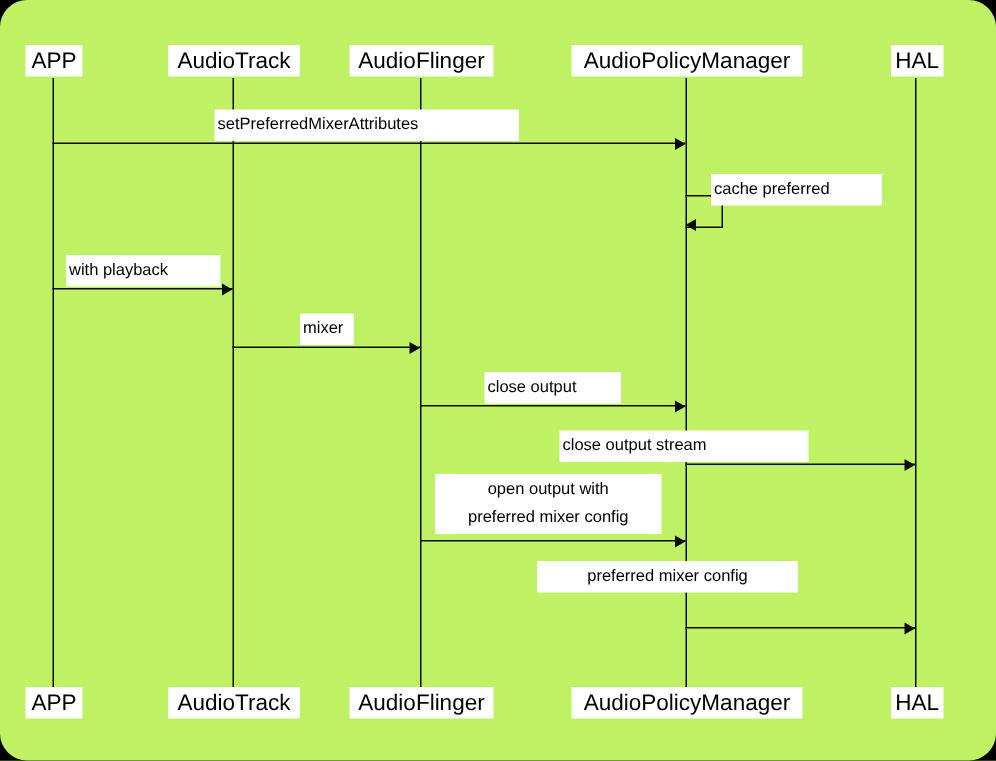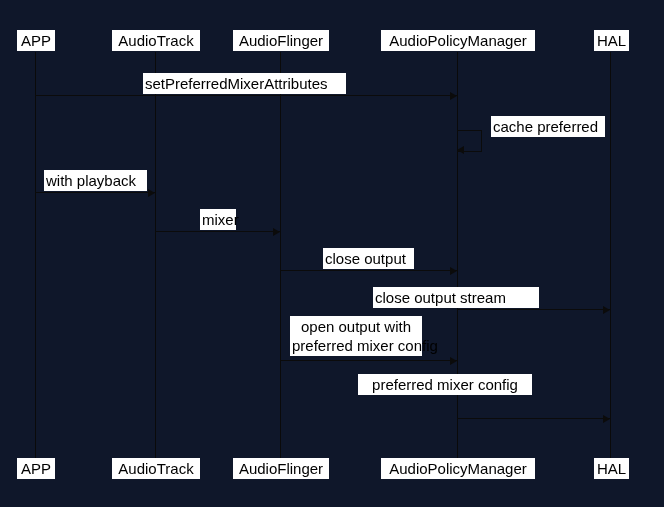--- a/index.html
+++ b/index.html
@@ -10,21 +10,22 @@
   body {
     width: 664px;
     height: 507px;
     overflow: hidden;
     font-family: "Liberation Sans", sans-serif;
   }
   #diagram {
     position: relative;
     width: 664px;
     height: 507px;
-    background: #0f172a;
+    background: #bef264;
+    border-radius: 18px;
   }
   
   .lifeline {
     position: absolute;
     width: 1px;
     top: 52px;
     height: 406px;
     background: #0a0a0a;
   }
   
@@ -39,21 +40,21 @@
     padding: 1px 1px 1px 1px;
     box-sizing: content-box;
     text-align: center;
     font-family: "Liberation Sans", sans-serif;
   }
   
   .msg {
     position: absolute;
     background: #ffffff;
     color: #000000;
-    font-size: 15px;
+    font-size: 11px;
     line-height: 19px;
     white-space: pre;
     padding: 1px 2px;
     box-sizing: border-box;
     font-family: "Liberation Sans", sans-serif;
   }
   .msg.center { text-align: center; }
   .msg.left { text-align: left; }
   
   .arrow-line {
@@ -114,21 +115,21 @@
     </div>
   <div id="participants-bottom">
       <div class="participant" style="left: 17px; top: 458px; width: 36px;">APP</div>
       <div class="participant" style="left: 112px; top: 458px; width: 86px;">AudioTrack</div>
       <div class="participant" style="left: 233px; top: 458px; width: 94px;">AudioFlinger</div>
       <div class="participant" style="left: 381px; top: 458px; width: 152px;">AudioPolicyManager</div>
       <div class="participant" style="left: 594px; top: 458px; width: 33px;">HAL</div>
     </div>
   <div id="messages">
       <div class="msg left" style="left: 143px; top: 73px; width: 203px;"><div>setPreferredMixerAttributes</div></div>
-      <div class="msg left" style="left: 491px; top: 116px; width: 114px;"><div>cache preferred</div></div>
+      <div class="msg left" style="left: 474px; top: 116px; width: 114px;"><div>cache preferred</div></div>
       <div class="msg left" style="left: 44px; top: 170px; width: 103px;"><div>with playback</div></div>
       <div class="msg left" style="left: 200px; top: 209px; width: 36px;"><div>mixer</div></div>
       <div class="msg left" style="left: 323px; top: 248px; width: 91px;"><div>close output</div></div>
       <div class="msg left" style="left: 373px; top: 287px; width: 166px;"><div>close output stream</div></div>
-      <div class="msg center" style="left: 290px; top: 316px; width: 132px;"><div>open output with</div><div>preferred mixer config</div></div>
+      <div class="msg center" style="left: 290px; top: 316px; width: 151px;"><div>open output with</div><div>preferred mixer config</div></div>
       <div class="msg center" style="left: 358px; top: 374px; width: 174px;"><div>preferred mixer config</div></div>
     </div>
 </div>
 
 </body></html>

